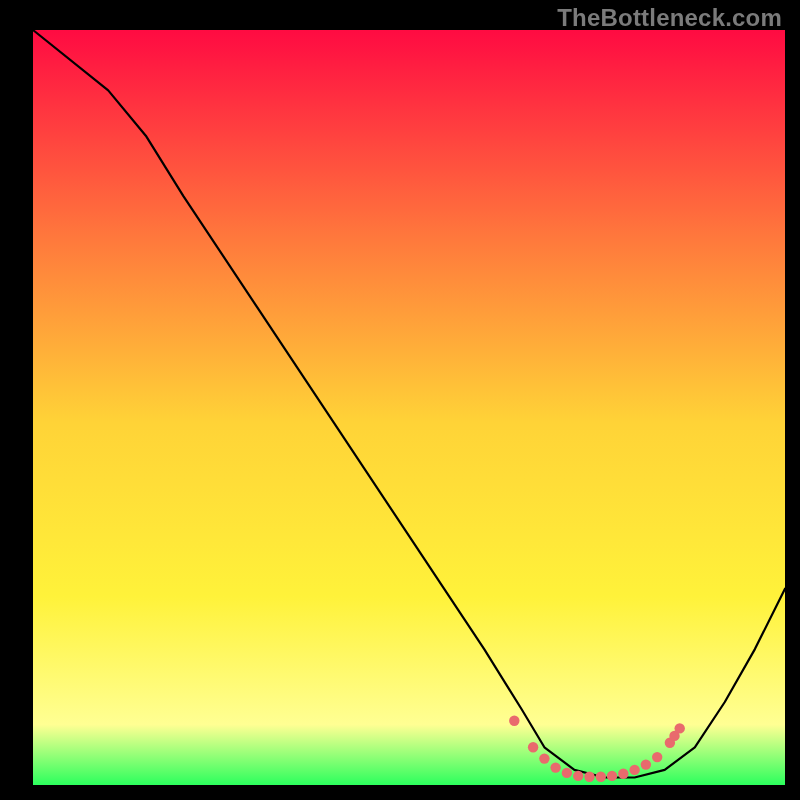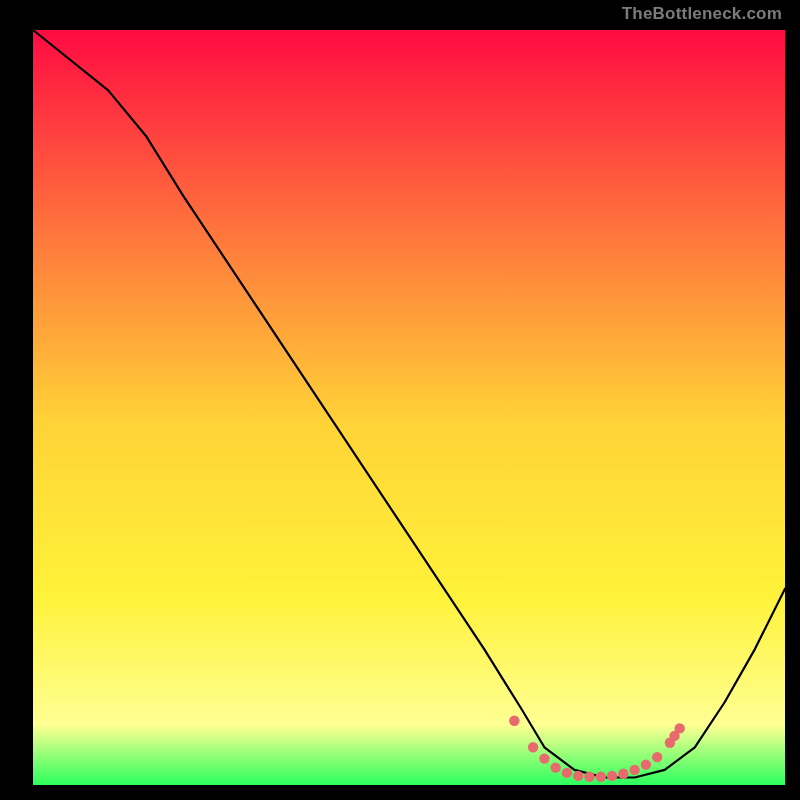--- a/index.html
+++ b/index.html
@@ -16,21 +16,21 @@
     left: 0;
     width: 800px;
     height: 800px;
     background: #000;
   }
   .watermark {
     position: absolute;
     top: 4px;
     right: 18px;
     font-family: Arial, Helvetica, sans-serif;
-    font-size: 17px;
+    font-size: 24px;
     font-weight: 600;
     color: #7b7b7b;
     letter-spacing: 0.2px;
   }
   svg {
     position: absolute;
     top: 0;
     left: 0;
   }
 </style>

